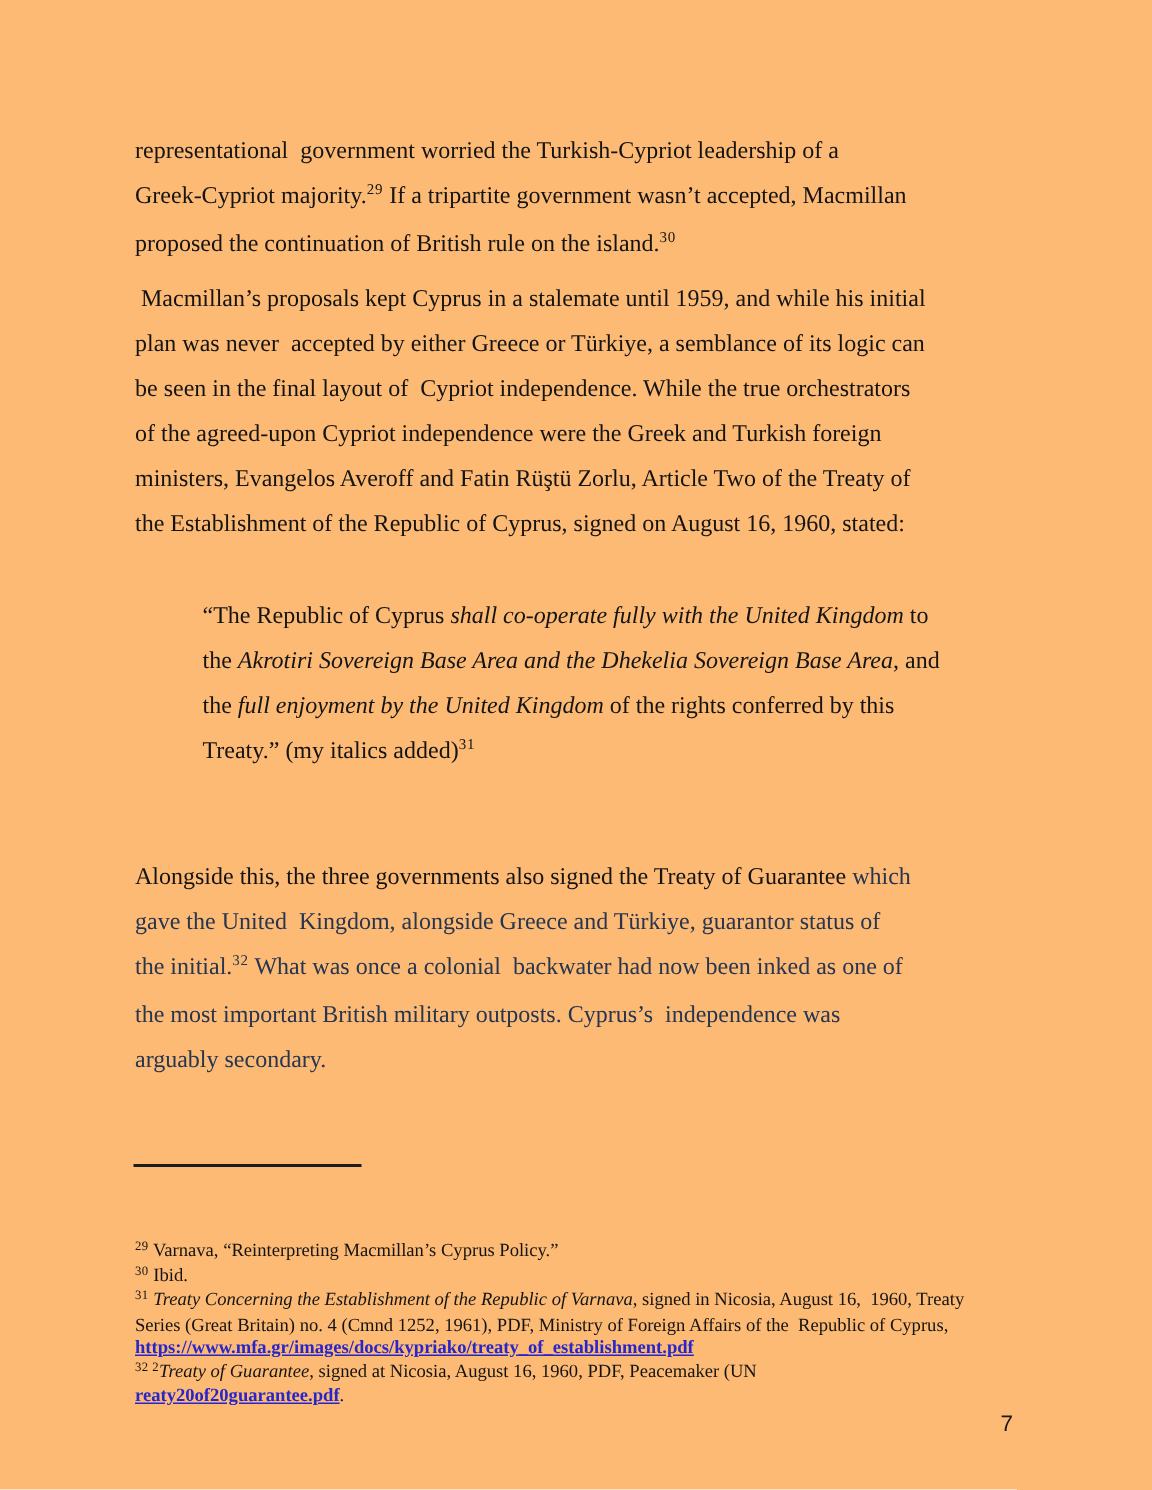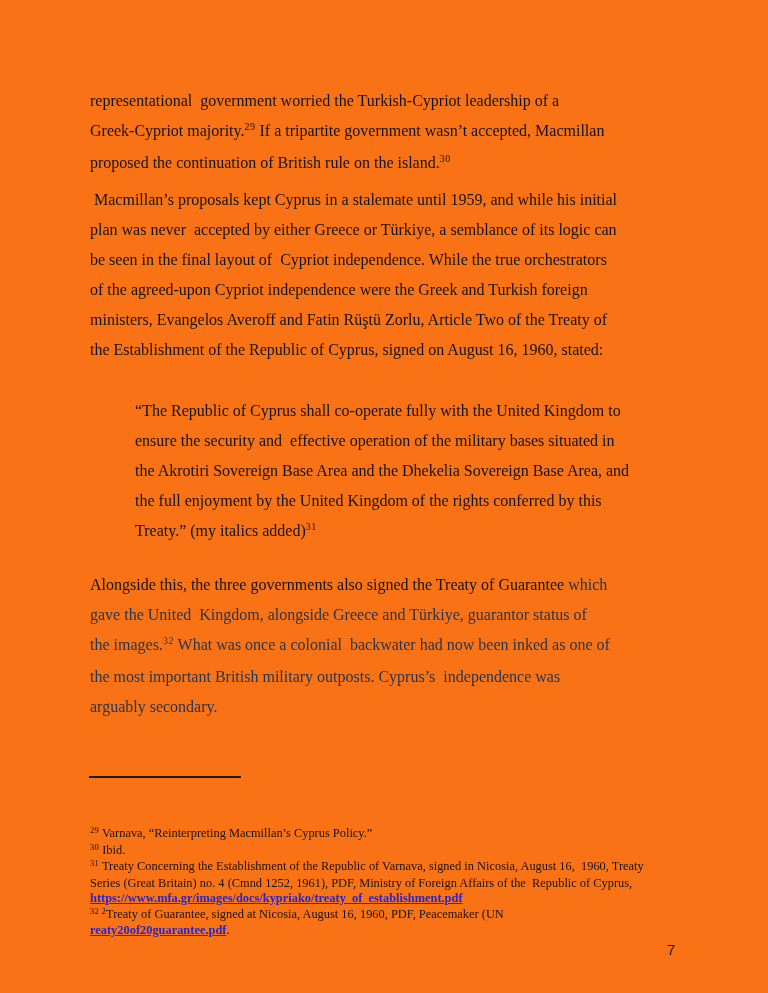--- a/index.html
+++ b/index.html
@@ -1,31 +1,31 @@
 <!DOCTYPE html>
 <html><head>
 <meta charset="utf-8">
 <style>
   html, body { margin: 0; padding: 0; background: #ffffff; }
   .page {
     position: relative;
     width: 768px;
     height: 993px;
-    background: #f97316;
+    background: #fdba74;
     font-family: "Liberation Serif", serif;
     color: #141414;
     overflow: hidden;
   }
   .block {
     position: absolute;
     font-size: 16px;
     line-height: 30px;
   }
   .line { white-space: pre; }
-  .it { }
+  .it { font-style: italic; }
   .sup {
     font-size: 10px;
     position: relative;
     top: -6px;
     letter-spacing: 0.5px;
   }
   .navy { color: #263550; text-align: center; }
   .fn-block {
     position: absolute;
     left: 90px;
@@ -73,30 +73,29 @@
       <div class="line"><span> Macmillan’s proposals kept Cyprus in a stalemate until 1959, and while his initial</span></div>
       <div class="line"><span>plan was never  accepted by either Greece or Türkiye, a semblance of its logic can</span></div>
       <div class="line"><span>be seen in the final layout of  Cypriot independence. While the true orchestrators</span></div>
       <div class="line"><span>of the agreed-upon Cypriot independence were the Greek and Turkish foreign</span></div>
       <div class="line"><span>ministers, Evangelos Averoff and Fatin Rüştü Zorlu, Article Two of the Treaty of</span></div>
       <div class="line"><span>the Establishment of the Republic of Cyprus, signed on August 16, 1960, stated:</span></div>
     </div>
 
   <div class="block" style="left:135px; top:396px;">
       <div class="line"><span>“The Republic of Cyprus </span><span class="it">shall co-operate fully with the United Kingdom</span><span> to</span></div>
-      <div class="line"><span>ensure the security and  effective operation of the military bases situated in</span></div>
       <div class="line"><span>the </span><span class="it">Akrotiri Sovereign Base Area and the Dhekelia Sovereign Base Area</span><span>, and</span></div>
       <div class="line"><span>the </span><span class="it">full enjoyment by the United Kingdom</span><span> of the rights conferred by this</span></div>
       <div class="line"><span>Treaty.” (my italics added)</span><span class="sup">31</span></div>
     </div>
 
   <div class="block" style="left:90px; top:570px;">
       <div class="line"><span>Alongside this, the three governments also signed the Treaty of Guarantee </span><span class="navy">which</span></div>
       <div class="line"><span class="navy">gave the United  Kingdom, alongside Greece and Türkiye, guarantor status of</span></div>
-      <div class="line"><span class="navy">the images.</span><span class="sup navy">32</span><span class="navy"> What was once a colonial  backwater had now been inked as one of</span></div>
+      <div class="line"><span class="navy">the initial.</span><span class="sup navy">32</span><span class="navy"> What was once a colonial  backwater had now been inked as one of</span></div>
       <div class="line"><span class="navy">the most important British military outposts. Cyprus’s  independence was</span></div>
       <div class="line"><span class="navy">arguably secondary.</span></div>
     </div>
 
   <div class="separator"></div>
 
   <div class="fn-block">
     <div>
         <div class="line"><span class="sup">29</span><span> Varnava, “Reinterpreting Macmillan’s Cyprus Policy.”</span></div>
       </div>

